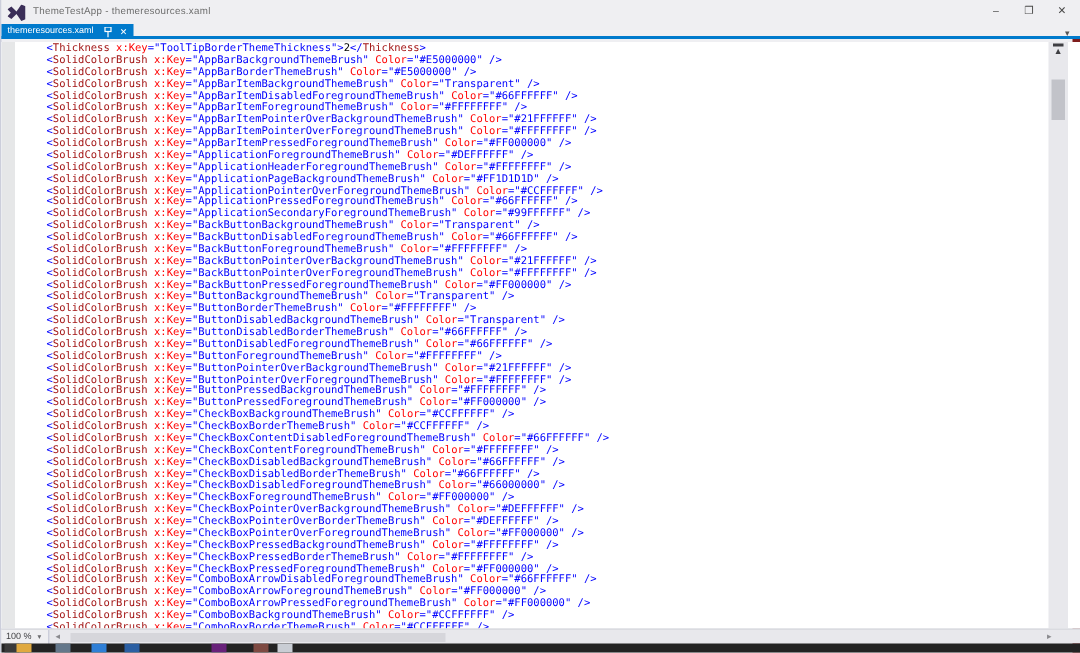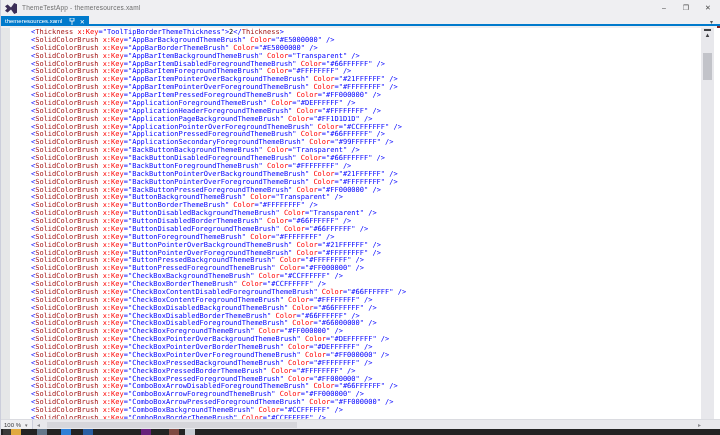--- a/index.html
+++ b/index.html
@@ -1,19 +1,19 @@
 <!DOCTYPE html>
 <html><head>
 <meta charset="utf-8">
 <style>
   * { margin:0; padding:0; box-sizing:border-box; }
   html,body { width:720px; height:435px; overflow:hidden;
     font-family:"Liberation Sans", sans-serif; background:#EFEFF2; }
   .window { position:absolute; inset:0; background:#EFEFF2;
-    border-left:1px solid #CCCEDB; border-right:3px solid #7f1d1d; }
+    border-left:1px solid #CCCEDB; border-right:5px solid #7f1d1d; }
 
   
   .titlebar { position:absolute; left:0; top:0; width:720px; height:16px; background:#EFEFF2; }
   .vs-logo { position:absolute; left:4px; top:3px; width:12px; height:11px; }
   .title-text { position:absolute; left:21px; top:4px; font-size:6.5px; color:#6E6E6E; letter-spacing:.2px; }
   .win-controls { position:absolute; right:2px; top:1px; display:flex; }
   .win-btn { width:22px; height:13px; text-align:center; font-size:7px; line-height:13px; color:#4A4A4A; cursor:default; }
 
   
   .tabbar { position:absolute; left:0; top:16px; width:720px; height:10px; border-bottom:2px solid #007ACC; background:#EFEFF2; }

